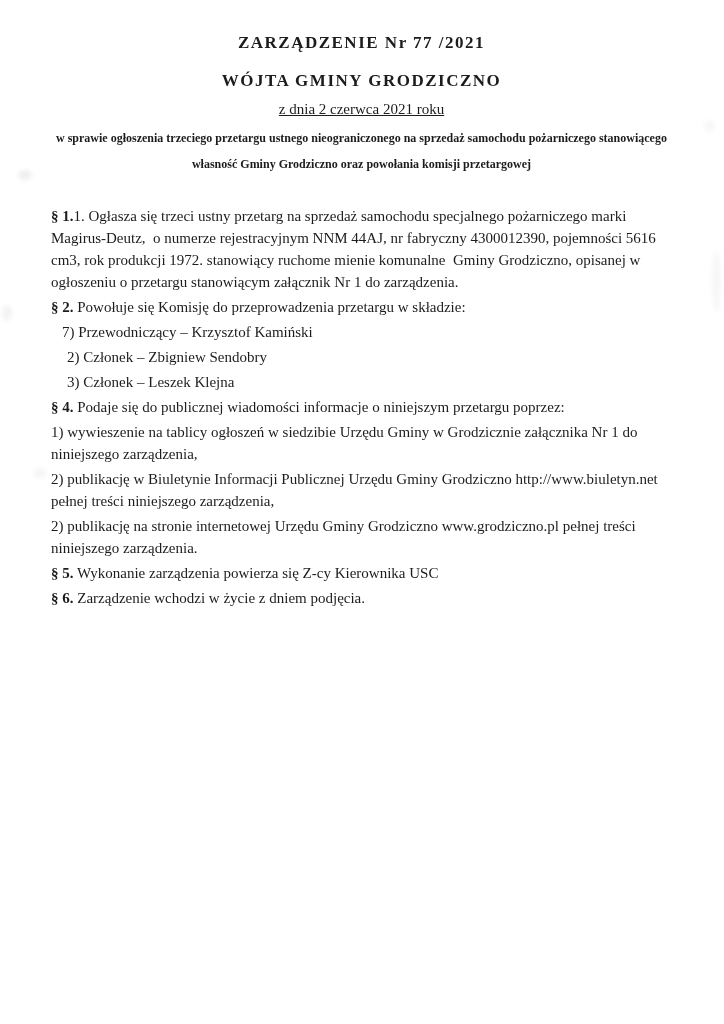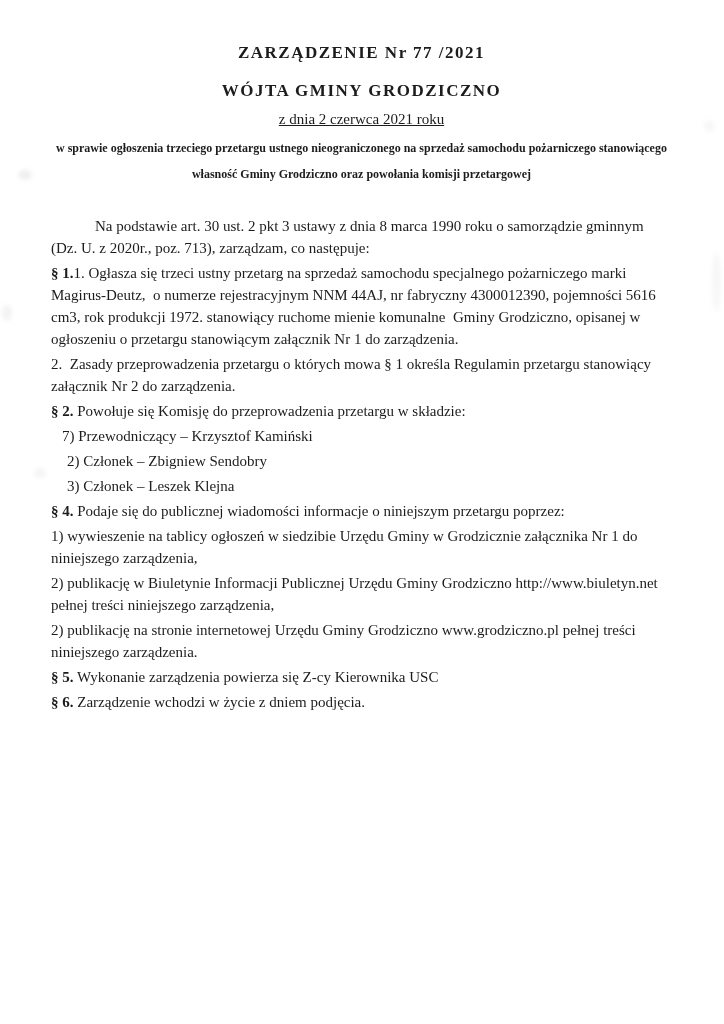--- a/index.html
+++ b/index.html
@@ -9,21 +9,21 @@
   }
   .page {
     position: relative;
     width: 724px;
     height: 768px;
     background: #ffffff;
     overflow: hidden;
     font-family: "Liberation Serif", "DejaVu Serif", serif;
     color: #1c1c1c;
     box-sizing: border-box;
-    padding: 42px 52px 0 51px;
+    padding: 32px 52px 0 51px;
   }
   .heading { text-align: center; }
   .title-line1 {
     font-size: 17px;
     font-weight: bold;
     letter-spacing: 1.5px;
     line-height: 22px;
     margin: 0 0 7px 0;
   }
   .title-line2 {
@@ -77,25 +77,23 @@
 <div class="page">
 
   <div class="heading">
     <div class="title-line1">ZARZĄDZENIE Nr 77 /2021</div>
     <div class="title-line2">WÓJTA GMINY GRODZICZNO</div>
     <div class="date-line">z dnia 2 czerwca 2021 roku</div>
     <div class="subject">w sprawie ogłoszenia trzeciego przetargu ustnego nieograniczonego na sprzedaż samochodu pożarniczego stanowiącego własność Gminy Grodziczno oraz powołania komisji przetargowej</div>
   </div>
 
   <div class="doc-body">
-    <p class="preamble">Na podstawie art. 30 ust. 2 pkt 3 ustawy z dnia 8 marca 1990 roku o samorządzie gminnym (Dz. U. z 2020r., poz. 713), zarządzam, co następuje:</p>
 
     <p><span class="mk">§ 1.</span><span>1. Ogłasza się trzeci ustny przetarg na sprzedaż samochodu specjalnego pożarniczego marki Magirus-Deutz,  o numerze rejestracyjnym NNM 44AJ, nr fabryczny 4300012390, pojemności 5616  cm3, rok produkcji 1972. stanowiący ruchome mienie komunalne  Gminy Grodziczno, opisanej w ogłoszeniu o przetargu stanowiącym załącznik Nr 1 do zarządzenia.</span></p>
 
-    <p>2.  Zasady przeprowadzenia przetargu o których mowa § 1 określa Regulamin przetargu stanowiący załącznik Nr 2 do zarządzenia.</p>
 
     <p><span class="mk">§ 2.</span><span> Powołuje się Komisję do przeprowadzenia przetargu w składzie:</span></p>
 
     <p class="committee-1">7) Przewodniczący – Krzysztof Kamiński</p>
     <p class="committee-2">2) Członek – Zbigniew Sendobry</p>
     <p class="committee-3">3) Członek – Leszek Klejna</p>
 
 
     <p><span class="mk">§ 4.</span><span> Podaje się do publicznej wiadomości informacje o niniejszym przetargu poprzez:</span></p>
 

